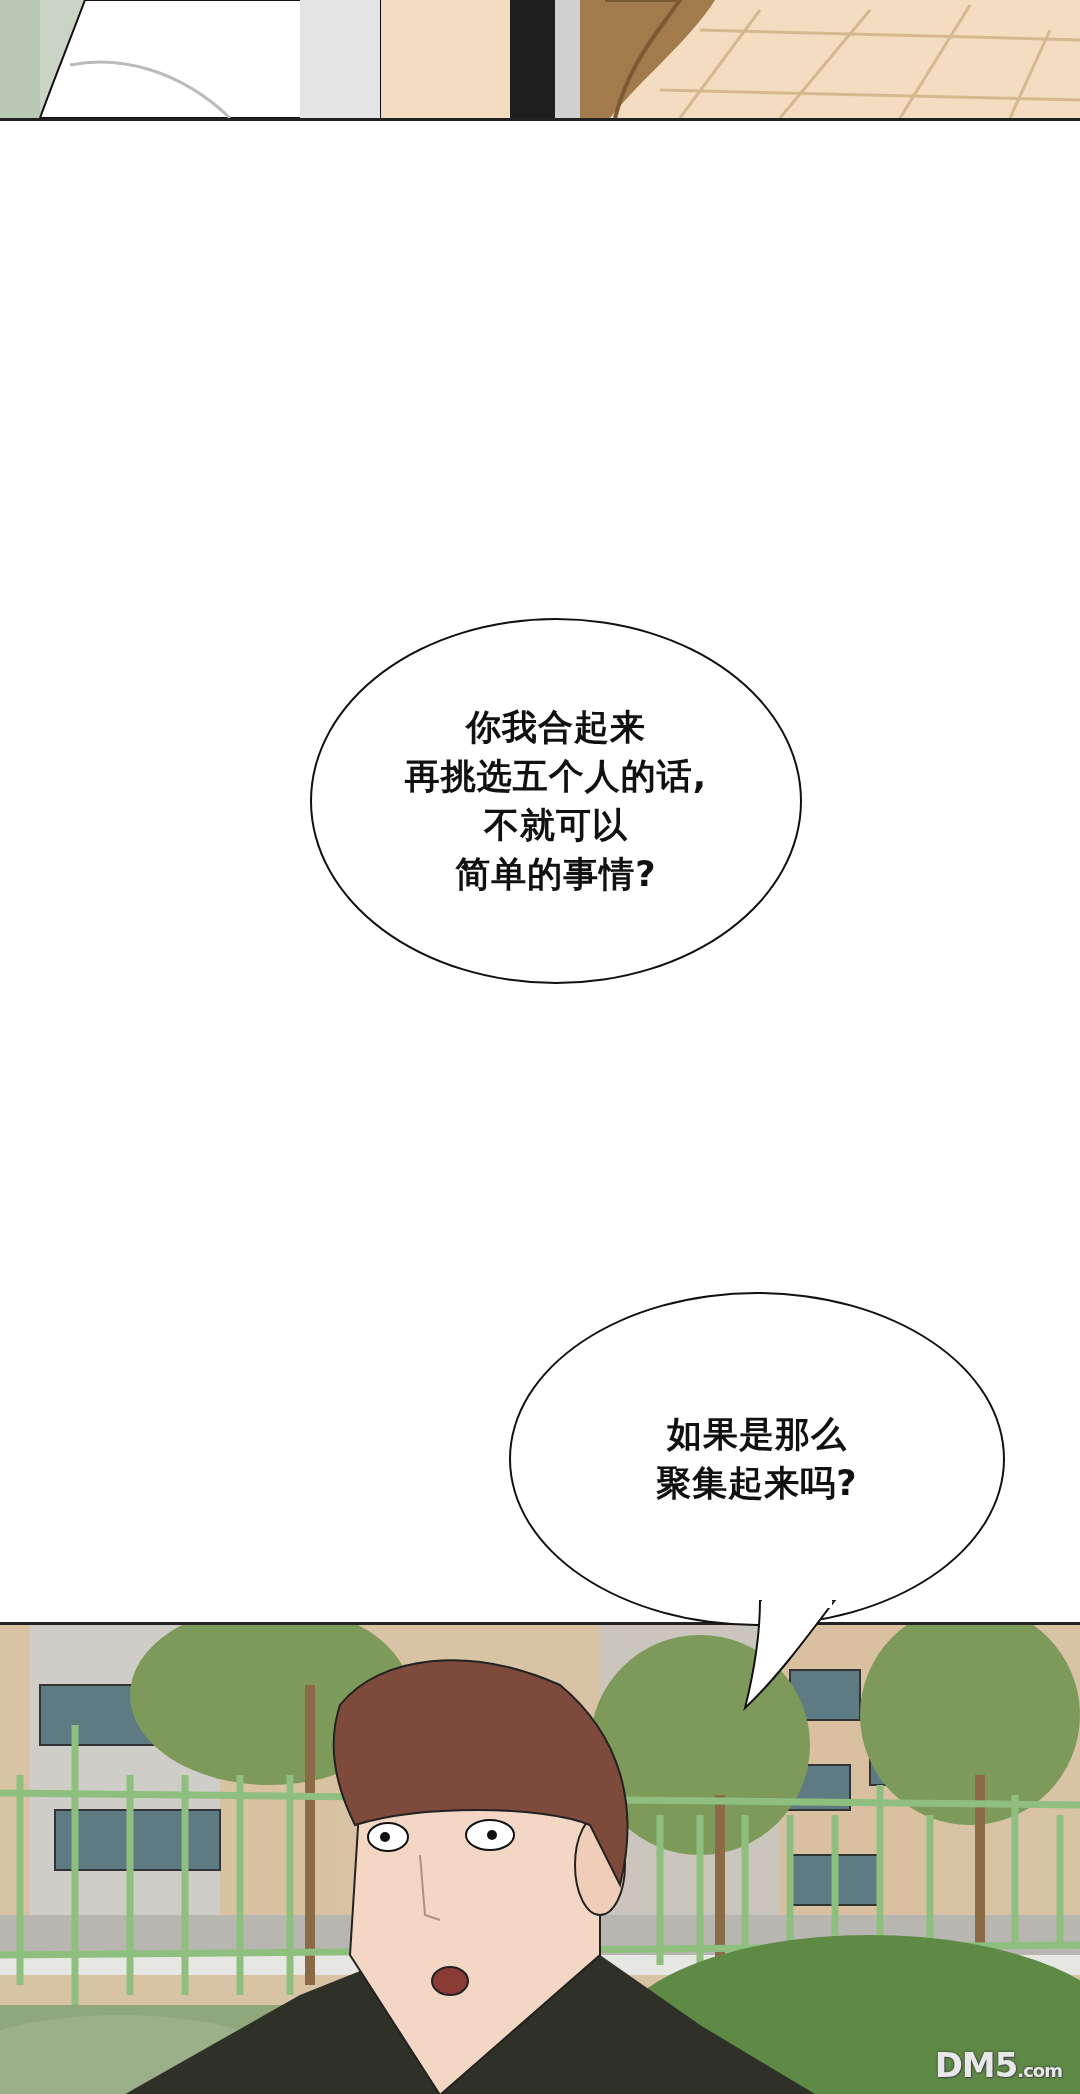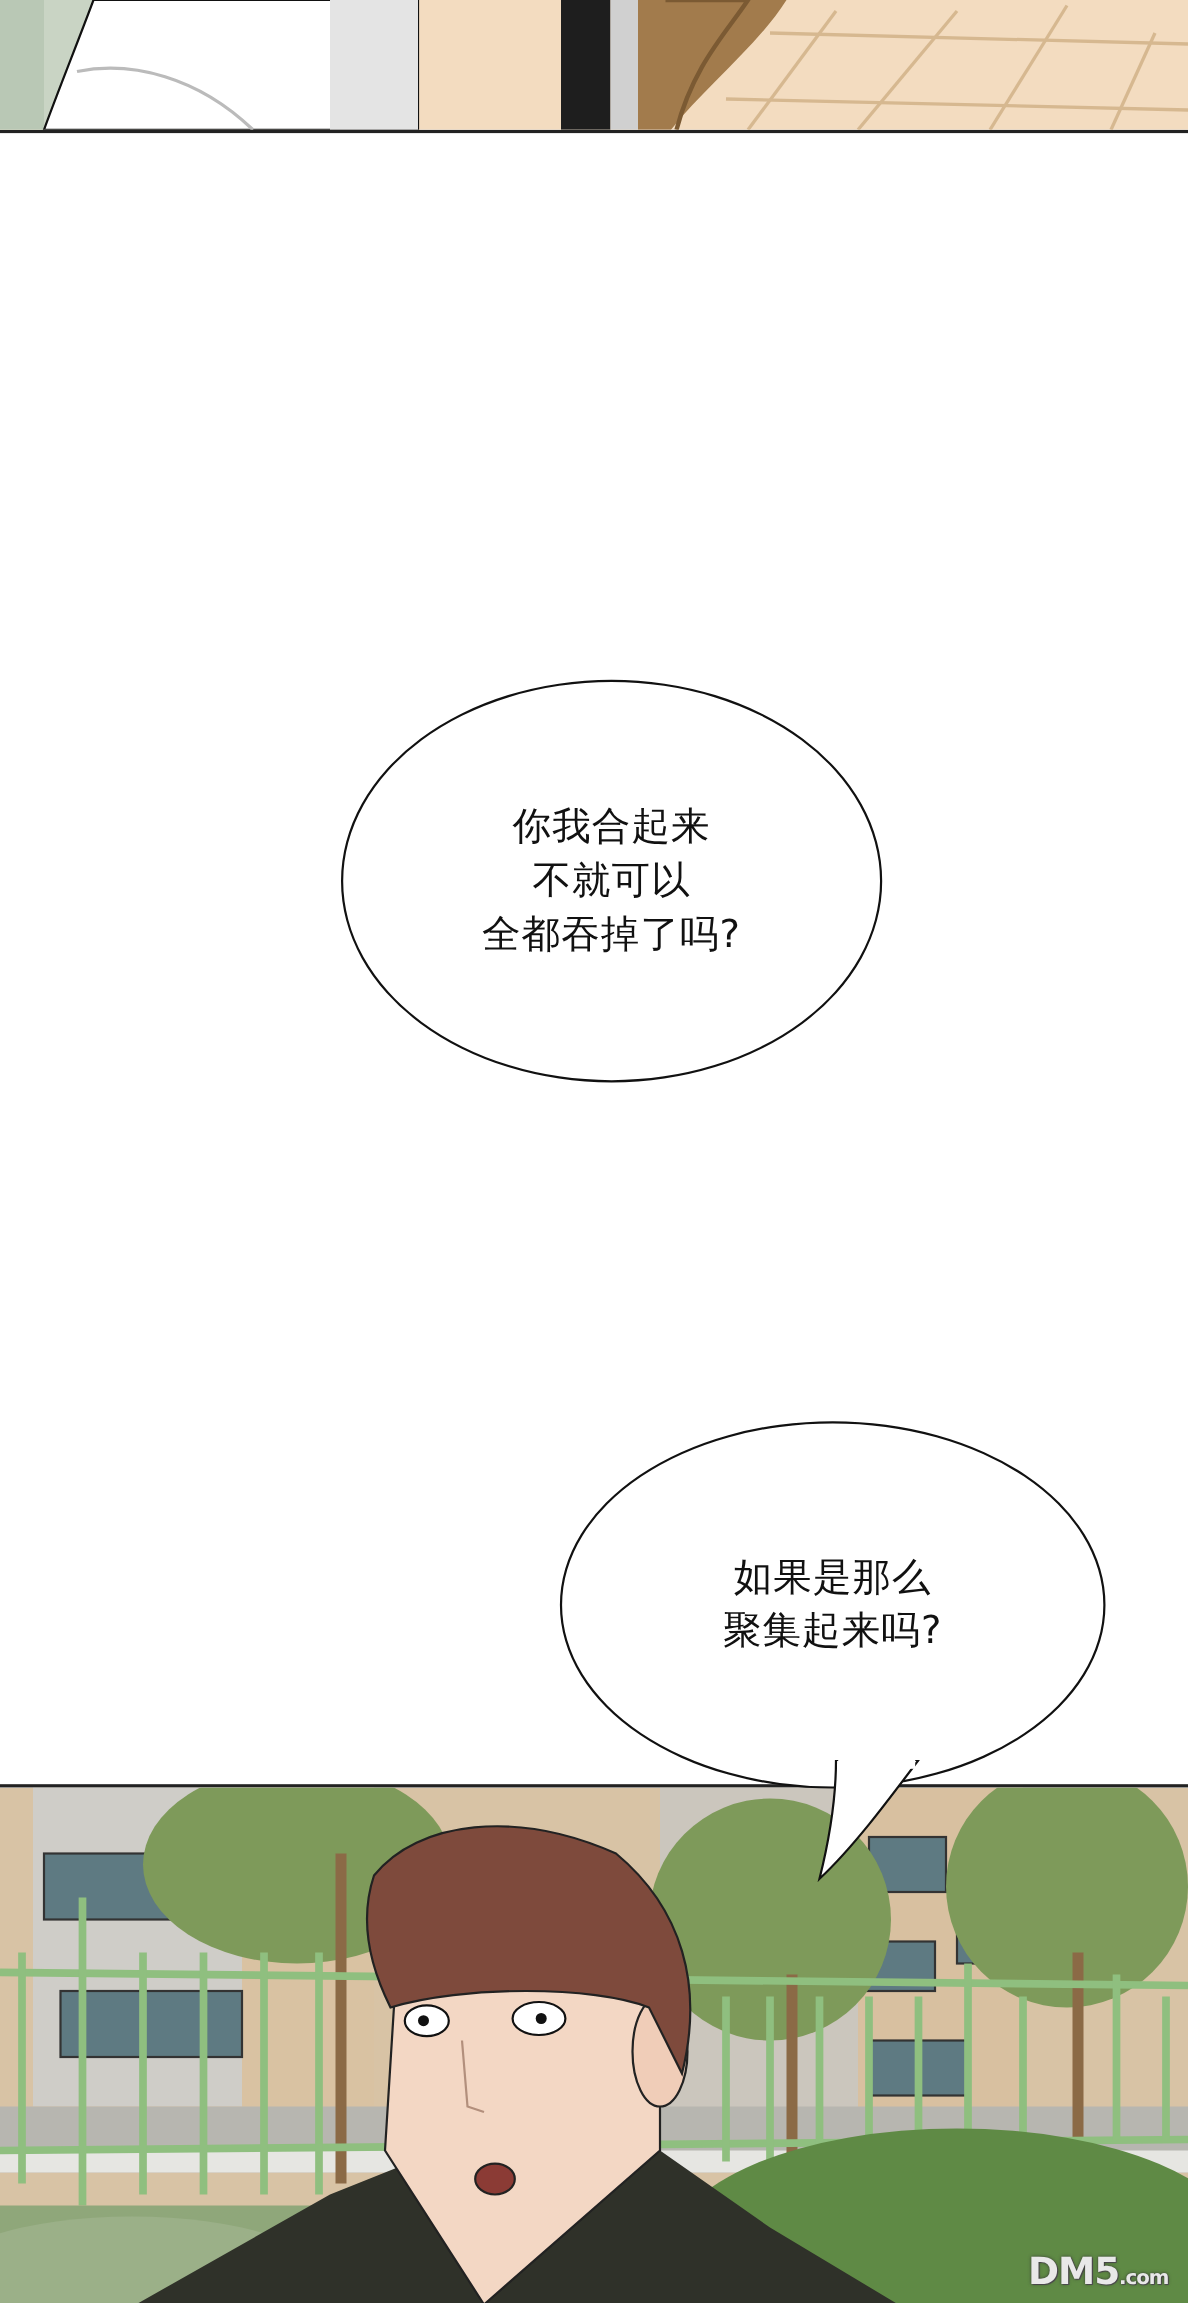--- a/index.html
+++ b/index.html
@@ -1,21 +1,21 @@
 <!DOCTYPE html>
 <html><head>
 <meta charset="utf-8">
 <style>
   html, body { margin:0; padding:0; }
   body { width:1080px; height:2094px; background:#ffffff; position:relative; overflow:hidden; font-family:"DejaVu Sans", sans-serif; }
   .panel { position:absolute; left:0; width:1080px; overflow:hidden; }
   #top-panel { top:0; height:118px; border-bottom:3px solid #222; }
   #bottom-panel { top:1622px; height:472px; border-top:3px solid #222; }
   .bubble { position:absolute; background:#fff; border:2px solid #111; border-radius:50%; display:flex; flex-direction:column; align-items:center; justify-content:center; z-index:5; }
-  .bubble .line { font-size:35px; line-height:49px; color:#111; font-weight:normal; letter-spacing:1px; white-space:nowrap; }
+  .bubble .line { font-size:35px; line-height:49px; color:#111; font-weight:bold; letter-spacing:1px; white-space:nowrap; }
   #bubble-1 { left:310px; top:618px; width:488px; height:362px; }
   #bubble-2 { left:509px; top:1292px; width:492px; height:330px; }
   .tail { position:absolute; z-index:6; }
   .watermark { position:absolute; right:18px; bottom:12px; z-index:7; color:#e8e8e8; font-weight:bold; font-size:34px; letter-spacing:-1px; text-shadow:0 0 3px #333, 1px 1px 0 #555; }
   .watermark small { font-size:18px; font-weight:bold; }
 </style>
 </head>
 <body>
 
 <div class="panel" id="top-panel">
@@ -36,22 +36,23 @@
       <line x1="970" y1="5" x2="900" y2="118"></line>
       <line x1="1050" y1="30" x2="1010" y2="118"></line>
       <line x1="700" y1="30" x2="1080" y2="40"></line>
       <line x1="660" y1="90" x2="1080" y2="100"></line>
     </g>
   </svg>
 </div>
 
 <div class="bubble" id="bubble-1">
   <div class="line">你我合起来</div>
+  <div class="line">再挑选五个人的话,</div>
   <div class="line">不就可以</div>
-  <div class="line">全都吞掉了吗?</div>
+  <div class="line">简单的事情?</div>
 </div>
 
 <div class="panel" id="bottom-panel">
   <svg width="1080" height="472" viewBox="0 0 1080 472">
     <rect x="0" y="0" width="1080" height="472" fill="#d8c3a5"></rect>
 
     <rect x="30" y="0" width="190" height="290" fill="#cfcdc8"></rect>
     <rect x="220" y="0" width="120" height="300" fill="#d9c2a2"></rect>
     <rect x="600" y="0" width="180" height="300" fill="#cbc6bd"></rect>
     <rect x="780" y="0" width="150" height="300" fill="#d8c0a0"></rect>

